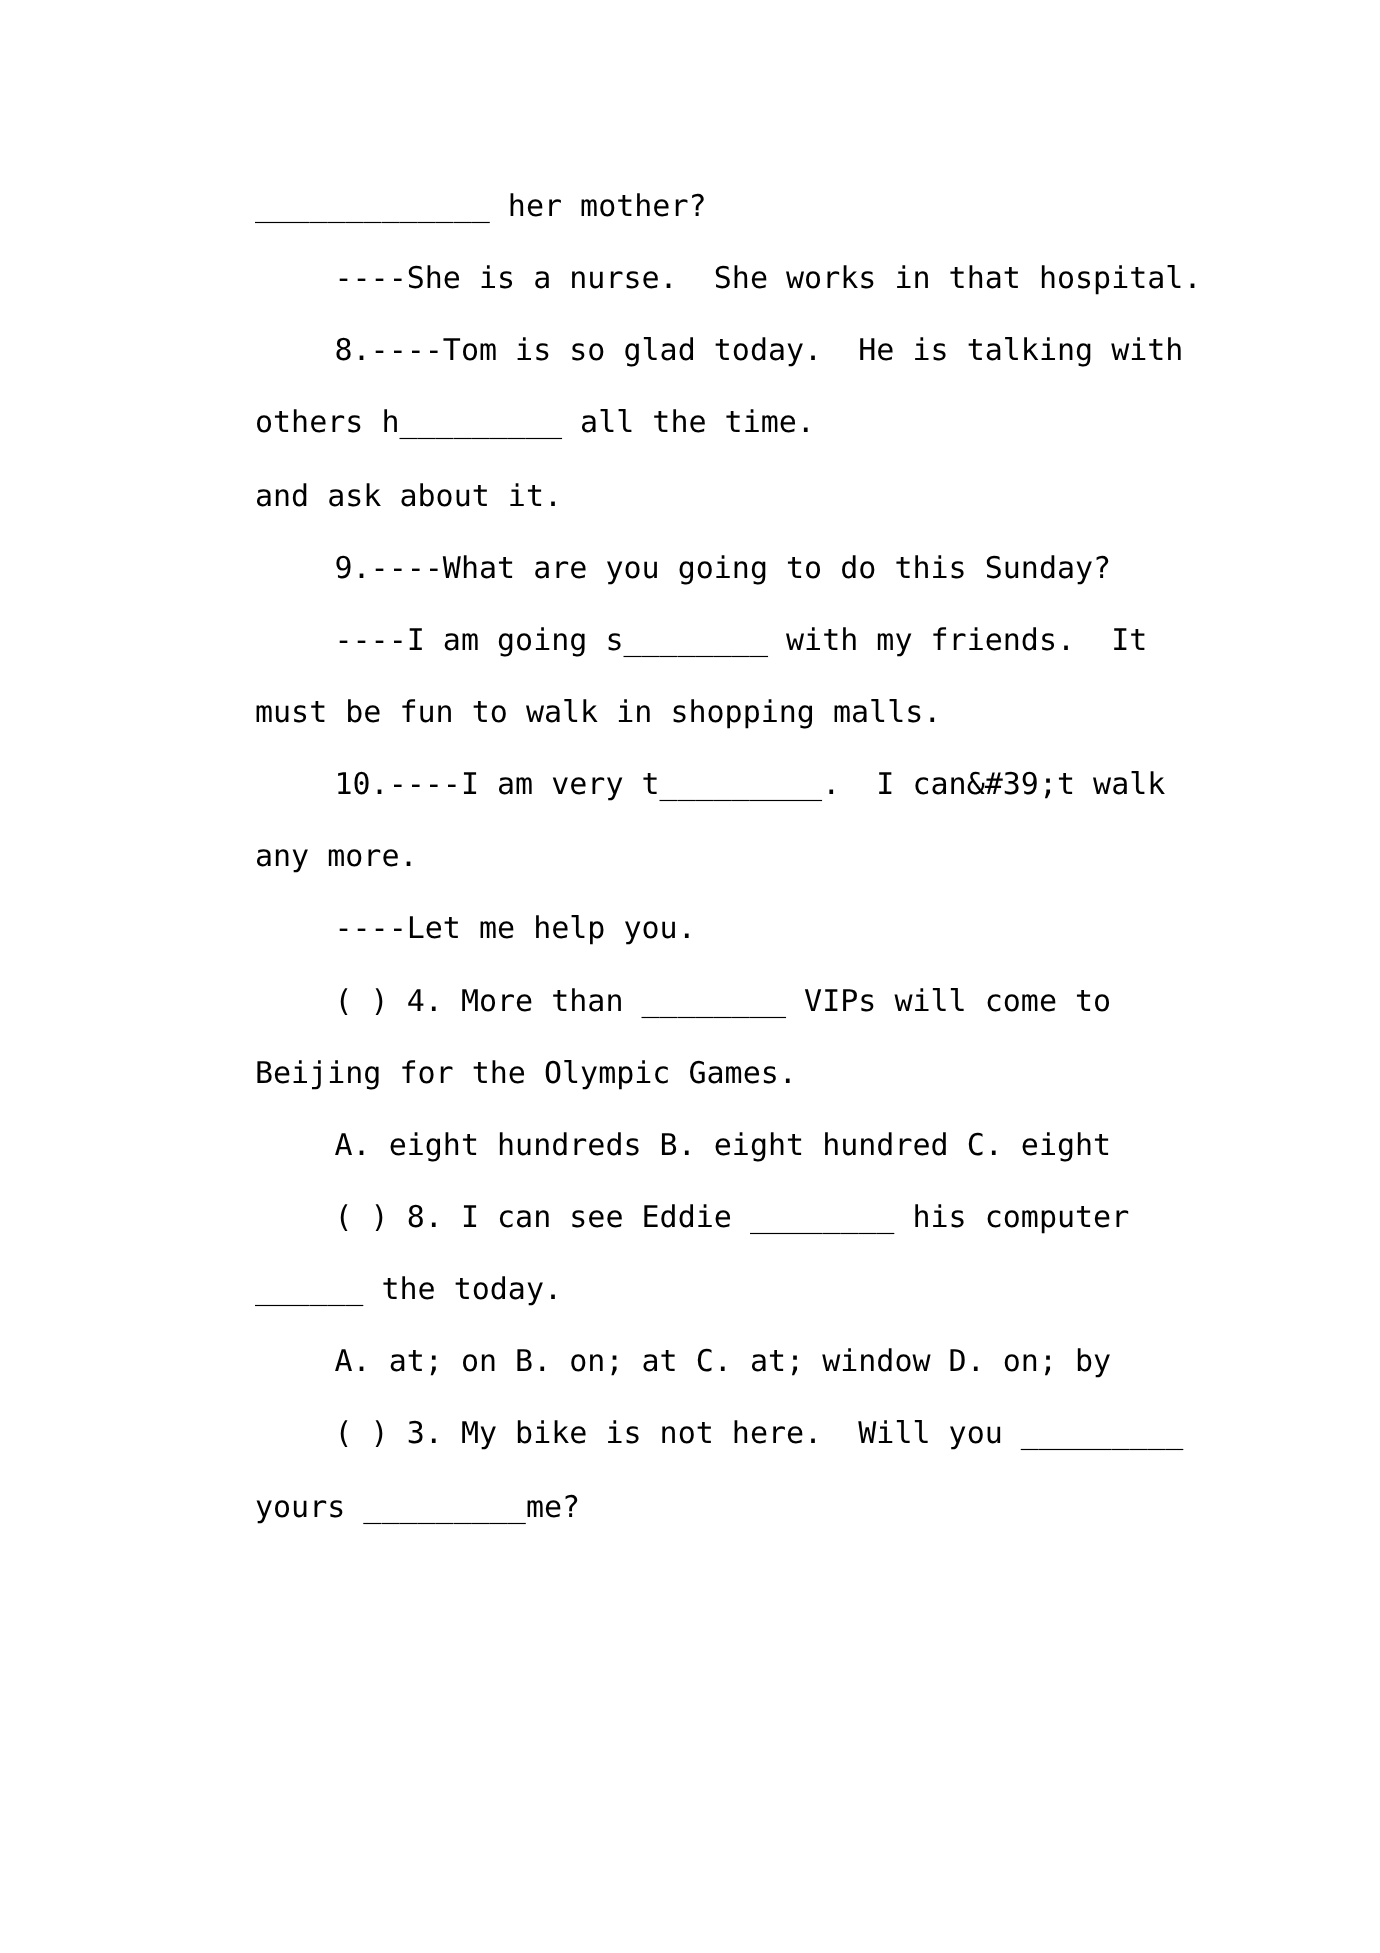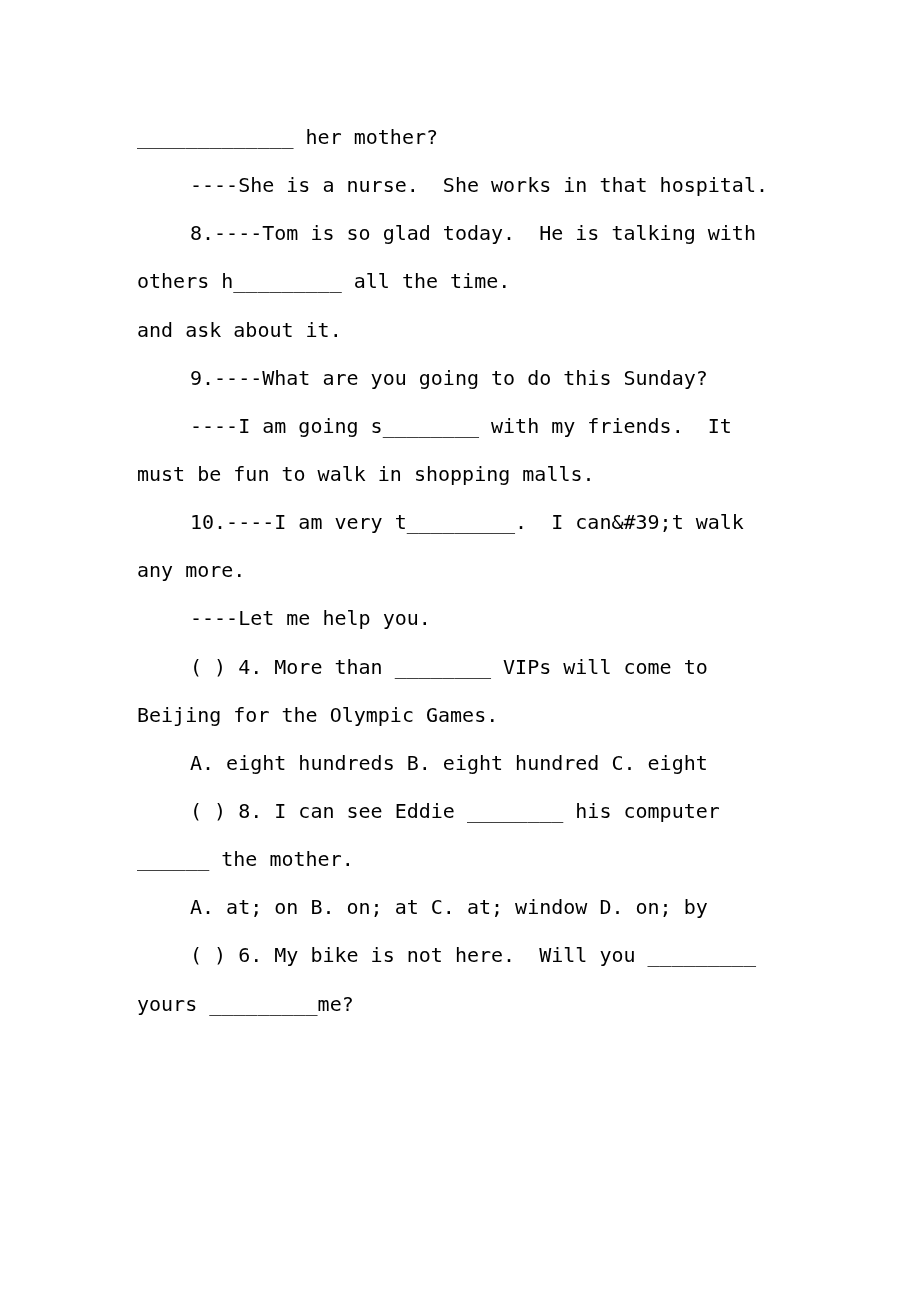--- a/index.html
+++ b/index.html
@@ -10,20 +10,21 @@
   body {
     width: 920px;
     height: 1302px;
     position: relative;
     overflow: hidden;
   }
   .page {
     position: absolute;
     inset: 0;
     background: #ffffff;
+    margin-left: 33px;
   }
   .doc {
     position: absolute;
     left: 137px;
     top: 113px;
     width: 700px;
     font-family: "DejaVu Sans Mono", monospace;
     font-size: 20px;
     line-height: 48.15px;
     color: #000000;
@@ -50,18 +51,18 @@
       <div class="line ind">9.----What are you going to do this Sunday?</div>
       <div class="line ind">----I am going s________ with my friends.  It</div>
       <div class="line">must be fun to walk in shopping malls.</div>
       <div class="line ind">10.----I am very t_________.  I can&amp;#39;t walk</div>
       <div class="line">any more.</div>
       <div class="line ind">----Let me help you.</div>
       <div class="line ind">( ) 4. More than ________ VIPs will come to</div>
       <div class="line">Beijing for the Olympic Games.</div>
       <div class="line ind">A. eight hundreds B. eight hundred C. eight</div>
       <div class="line ind">( ) 8. I can see Eddie ________ his computer</div>
-      <div class="line">______ the mother.</div>
+      <div class="line">______ the today.</div>
       <div class="line ind">A. at; on B. on; at C. at; window D. on; by</div>
-      <div class="line ind">( ) 6. My bike is not here.  Will you _________</div>
+      <div class="line ind">( ) 3. My bike is not here.  Will you _________</div>
       <div class="line">yours _________me?</div>
     </main>
 </div>
 
 </body></html>

